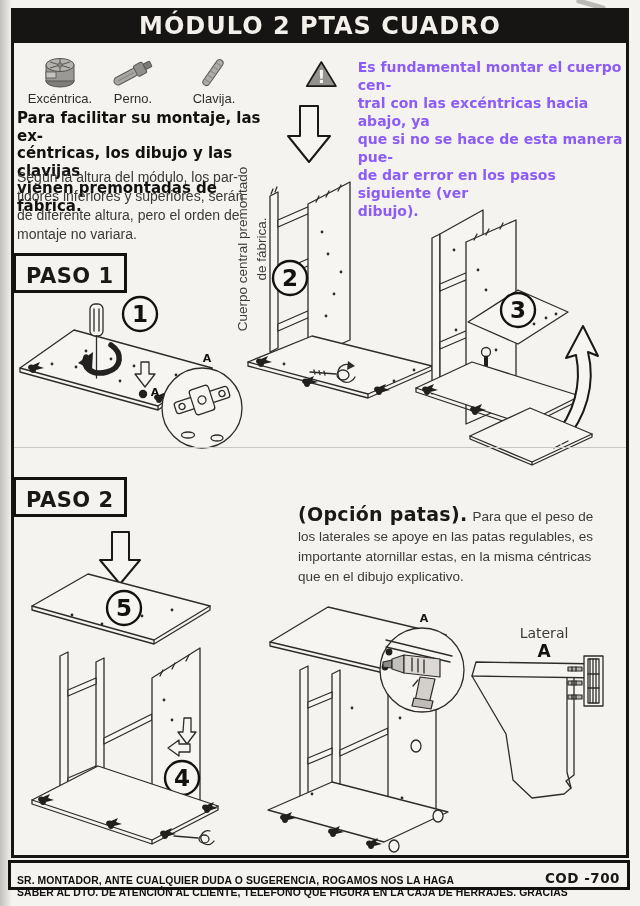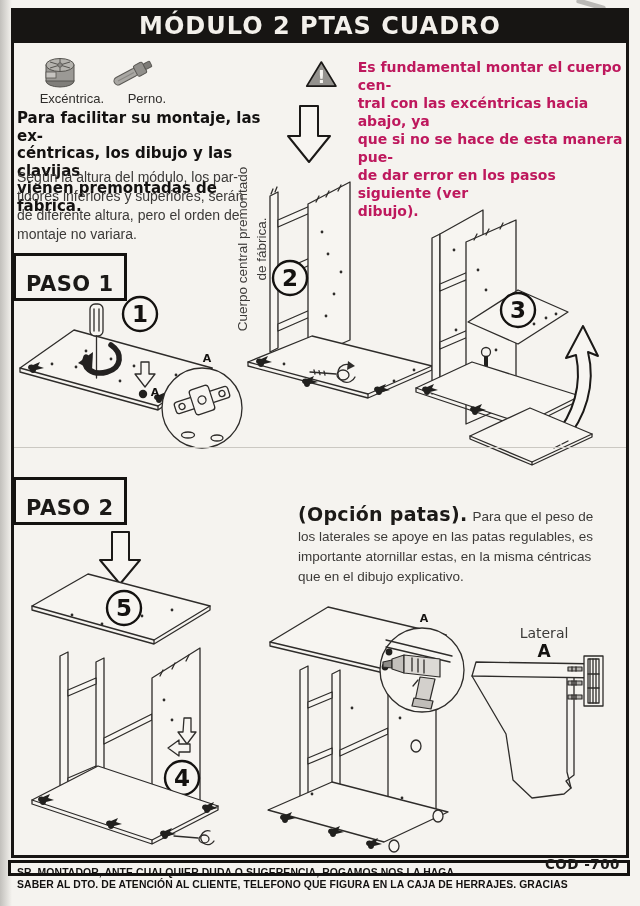--- a/index.html
+++ b/index.html
@@ -9,35 +9,35 @@
           background:linear-gradient(to right,#c2c0bc,rgba(245,243,239,0)); }
   .corner-smudge { position:absolute; right:34px; top:2px; width:30px; height:5px;
           background:#8a8886; opacity:.55; transform:rotate(16deg); border-radius:2px; }
 
   .main-box { position:absolute; left:11px; top:8px; width:618px; height:850px;
           border:3px solid #171513; box-sizing:border-box; }
   .titlebar { position:absolute; left:11px; top:8px; width:618px; height:35px;
           background:#171513; display:flex; align-items:center; justify-content:center; box-sizing:border-box; }
   .titlebar .t { color:#f3f0eb; font-weight:bold; font-size:24px; letter-spacing:1px; }
 
-  .hw-item { position:absolute; text-align:right; }
+  .hw-item { position:absolute; text-align:center; }
   .hw-icon { height:36px; display:flex; align-items:flex-end; justify-content:center; }
   .hw-label { font-size:13px; color:#2f2d2b; margin-top:1px; font-family:"Liberation Sans",sans-serif; }
 
   .intro-bold { position:absolute; left:17px; top:110px; width:244px; font-weight:bold;
           font-size:15px; line-height:1.17; white-space:pre-line; color:#131110; }
   .intro-body { position:absolute; left:17px; top:168px; width:244px; font-size:14px;
           line-height:1.36; white-space:pre-line; color:#3c3a38; font-family:"Liberation Sans",sans-serif; }
 
   .warning { position:absolute; left:305px; top:58px; width:322px; display:flex; align-items:flex-start; }
   .warning-text { font-weight:bold; font-size:14px; line-height:1.29; white-space:pre-line;
-          margin-left:20px; color:#be185d; }
+          margin-left:20px; color:#8b5cf6; }
 
   .paso-box { position:absolute; border:3px solid #141210; background:#f5f3ef; font-weight:bold;
-          font-size:21px; padding:16px 10px 2px; letter-spacing:.5px; }
+          font-size:21px; padding:8px 10px 2px; letter-spacing:.5px; }
 
   .vcap-wrap { position:absolute; left:234px; top:160px; width:40px; height:178px; }
   .vcap { width:178px; height:40px; transform-origin:0 0; transform:rotate(-90deg) translateX(-178px);
           font-size:13.5px; line-height:1.4; color:#3c3a38; white-space:pre-line; text-align:center;
           font-family:"Liberation Sans",sans-serif; }
 
   .opcion { position:absolute; left:298px; top:503px; width:332px; }
   .opcion-title { font-weight:bold; font-size:19px; letter-spacing:.3px; margin-right:5px;text-align:right; }
   .opcion-body { font-size:13.5px; line-height:1.42; color:#3c3a38; white-space:pre-line;
           font-family:"Liberation Sans",sans-serif; }
@@ -50,22 +50,22 @@
   .pt { stroke:#2e2c2a; stroke-width:1.2; stroke-linejoin:round; }
   .fillw { fill:#f7f5f1; }
   .hollow { fill:#f7f5f1; stroke:#1b1917; stroke-width:2; stroke-linejoin:round; }
   .hollow-thin { fill:#f7f5f1; stroke:#2e2c2a; stroke-width:1.3; stroke-linejoin:round; }
   .stepc { fill:#f7f5f1; stroke:#141210; stroke-width:2.4; }
   .stepnum { font-size:23px; font-weight:bold; fill:#141210; text-anchor:middle; }
   .lblA { font-size:11px; font-weight:bold; fill:#141210; text-anchor:middle; }
   .dot { fill:#2e2c2a; }
   .thick-swirl { fill:none; stroke:#232120; stroke-width:5.5; stroke-linecap:round; }
 
-  .footer-box { position:absolute; left:8px; top:860px; width:622px; height:16px;
-          border:3px solid #141210; box-sizing:border-box; background:#f5f3ef; padding:4px 6px; }
+  .footer-box { position:absolute; left:8px; top:860px; width:622px; height:25px;
+          border:3px solid #141210; box-sizing:border-box; background:#f5f3ef; padding:12px 6px; }
   .footer-line { font-weight:bold; font-size:10.4px; line-height:1.15; color:#131110;
           font-family:"Liberation Sans",sans-serif; letter-spacing:.1px; }
   .footer-cod { position:absolute; right:7px; bottom:1px; font-weight:bold; font-size:13.5px; letter-spacing:.5px; }
 </style>
 </head>
 <body>
 
 <div class="page">
   <div class="edge-shadow"></div>
   <div class="corner-smudge"></div>
@@ -101,20 +101,31 @@
       <svg width="46" height="34" viewBox="0 0 46 34">
         <g transform="rotate(-28 23 17)">
           <rect x="2" y="13" width="26" height="8" rx="4" fill="#a9a7a3" stroke="#5a5854"></rect>
           <line x1="6" y1="17" x2="24" y2="17" stroke="#8a8884"></line>
           <rect x="26" y="11" width="10" height="12" rx="2" fill="#918f8b" stroke="#5a5854"></rect>
           <rect x="36" y="14" width="7" height="6" rx="1" fill="#7d7b77" stroke="#5a5854"></rect>
         </g>
       </svg>
     </div>
     <div class="hw-label">Perno.</div>
+  </div>
+  <div class="hw-item" style="left:176px;top:54px;width:76px">
+    <div class="hw-icon">
+      <svg width="40" height="36" viewBox="0 0 40 36">
+        <g transform="rotate(-55 20 18)">
+          <rect x="4" y="14" width="30" height="7" rx="3.5" fill="#aeaca8" stroke="#5a5854"></rect>
+          <path d="M9,14 v7 M14,14 v7 M19,14 v7 M24,14 v7 M29,14 v7" stroke="#8a8884" stroke-width="1" fill="none"></path>
+        </g>
+      </svg>
+    </div>
+    <div class="hw-label">Clavija.</div>
   </div>
 
   <div class="intro-bold">Para facilitar su montaje, las ex-
 céntricas, los dibujo y las clavijas
 vienen premontadas de fábrica.</div>
   <div class="intro-body">Según la altura del módulo, los par-
 tidores inferiores y superiores, serán
 de diferente altura, pero el orden de
 montaje no variara.</div>
 

